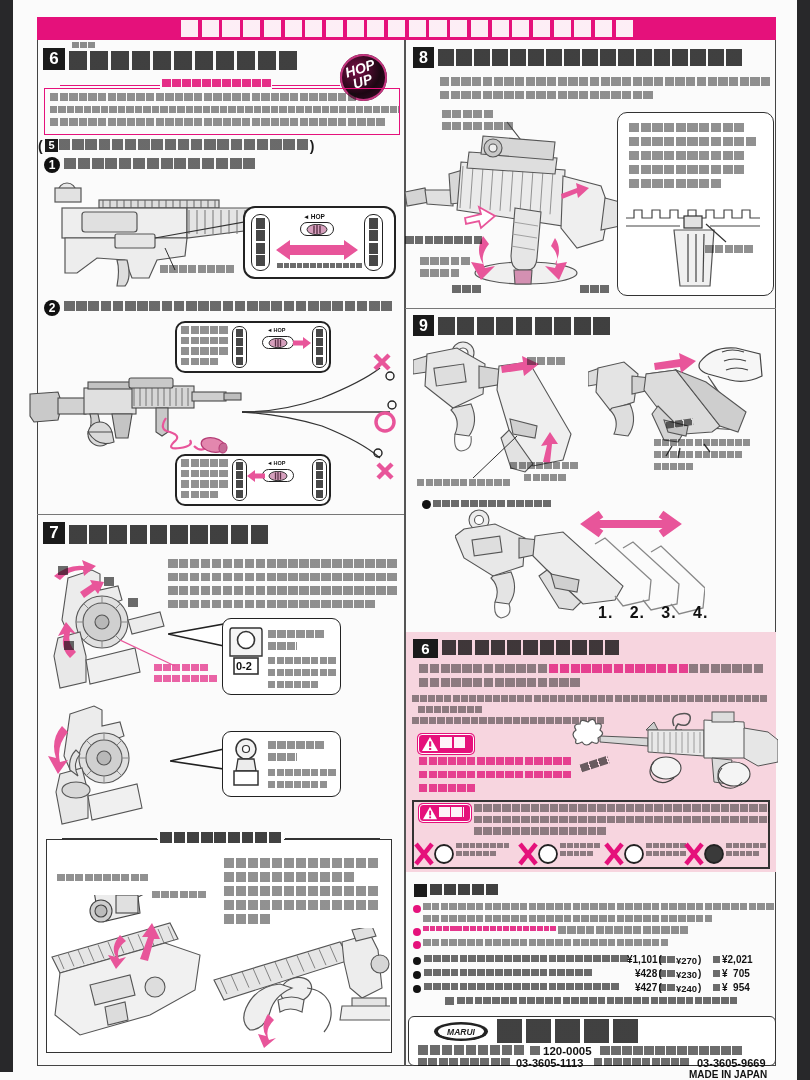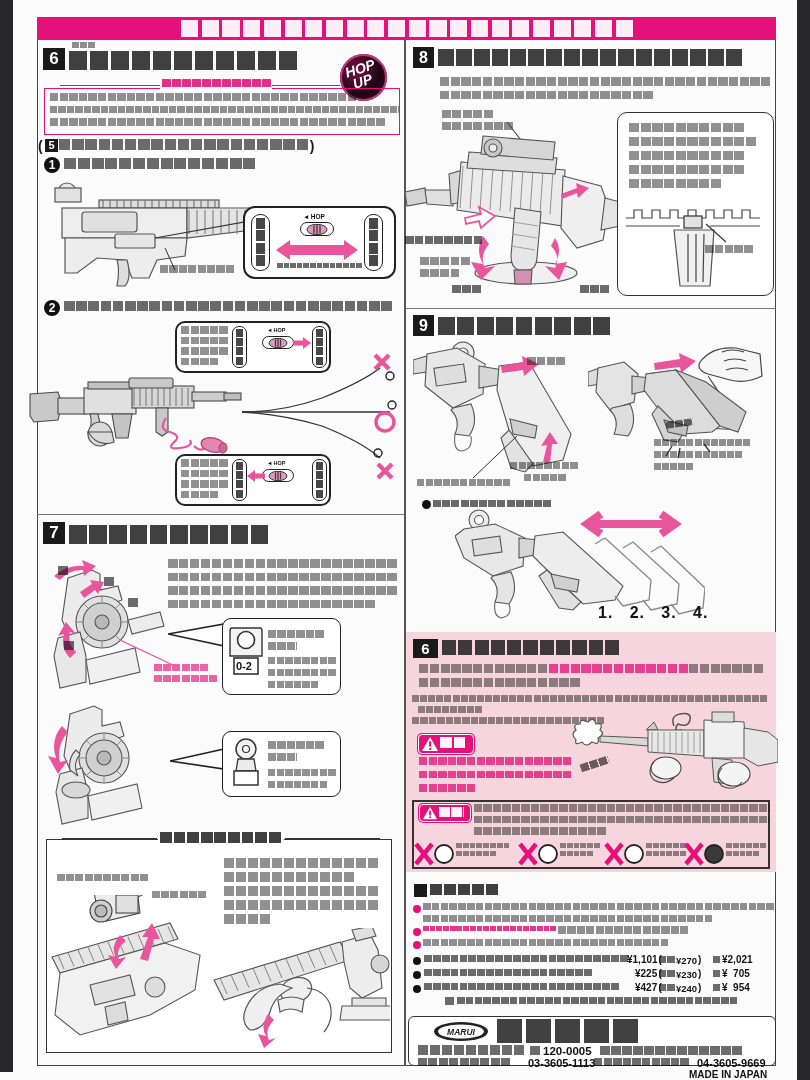--- a/index.html
+++ b/index.html
@@ -620,21 +620,21 @@
 <div style="position:absolute;left:627px;top:954px;font-size:10px;color:#111;font-weight:bold;white-space:nowrap;">¥1,101</div>
 <div style="position:absolute;left:659.0px;top:956.0px;width:16.8px;height:6.7px;background:repeating-linear-gradient(90deg,rgba(10,10,10,0.60) 0px,rgba(10,10,10,0.60) 7.31px,transparent 7.31px,transparent 8.40px);"></div>
 
 <div style="position:absolute;left:676px;top:954.5px;font-size:9.5px;color:#111;font-weight:bold;white-space:nowrap;">¥270</div>
 <div style="position:absolute;left:658.5px;top:954px;font-size:10px;color:#111;font-weight:bold;white-space:nowrap;">(</div>
 <div style="position:absolute;left:698px;top:954px;font-size:10px;color:#111;font-weight:bold;white-space:nowrap;">)</div>
 <div style="position:absolute;left:713.0px;top:956.0px;width:8.4px;height:6.7px;background:repeating-linear-gradient(90deg,rgba(10,10,10,0.60) 0px,rgba(10,10,10,0.60) 7.31px,transparent 7.31px,transparent 8.40px);"></div>
 <div style="position:absolute;left:722px;top:954px;font-size:10px;color:#111;font-weight:bold;white-space:nowrap;">¥2,021</div>
 <div class="abs" style="left:413px;top:971px;width:8px;height:8px;border-radius:50%;background:#111;"></div>
 <div style="position:absolute;left:424.0px;top:969.0px;width:169.1px;height:7.1px;background:repeating-linear-gradient(90deg,rgba(10,10,10,0.60) 0px,rgba(10,10,10,0.60) 7.74px,transparent 7.74px,transparent 8.90px);"></div>
-<div style="position:absolute;left:635px;top:968px;font-size:10px;color:#111;font-weight:bold;white-space:nowrap;">¥225</div>
+<div style="position:absolute;left:635px;top:968px;font-size:10px;color:#111;font-weight:bold;white-space:nowrap;">¥428</div>
 <div style="position:absolute;left:659.0px;top:970.0px;width:16.8px;height:6.7px;background:repeating-linear-gradient(90deg,rgba(10,10,10,0.60) 0px,rgba(10,10,10,0.60) 7.31px,transparent 7.31px,transparent 8.40px);"></div>
 <div style="position:absolute;left:676px;top:968.5px;font-size:9.5px;color:#111;font-weight:bold;white-space:nowrap;">¥230</div>
 <div style="position:absolute;left:658.5px;top:968px;font-size:10px;color:#111;font-weight:bold;white-space:nowrap;">(</div>
 <div style="position:absolute;left:698px;top:968px;font-size:10px;color:#111;font-weight:bold;white-space:nowrap;">)</div>
 <div style="position:absolute;left:713.0px;top:970.0px;width:8.4px;height:6.7px;background:repeating-linear-gradient(90deg,rgba(10,10,10,0.60) 0px,rgba(10,10,10,0.60) 7.31px,transparent 7.31px,transparent 8.40px);"></div>
 <div style="position:absolute;left:722px;top:968px;font-size:10px;color:#111;font-weight:bold;white-space:nowrap;">¥&nbsp;&nbsp;705</div>
 <div class="abs" style="left:413px;top:985px;width:8px;height:8px;border-radius:50%;background:#111;"></div>
 <div style="position:absolute;left:424.0px;top:983.0px;width:195.8px;height:7.1px;background:repeating-linear-gradient(90deg,rgba(10,10,10,0.60) 0px,rgba(10,10,10,0.60) 7.74px,transparent 7.74px,transparent 8.90px);"></div>
 <div style="position:absolute;left:635px;top:982px;font-size:10px;color:#111;font-weight:bold;white-space:nowrap;">¥427</div>
 <div style="position:absolute;left:659.0px;top:984.0px;width:16.8px;height:6.7px;background:repeating-linear-gradient(90deg,rgba(10,10,10,0.60) 0px,rgba(10,10,10,0.60) 7.31px,transparent 7.31px,transparent 8.40px);"></div>
@@ -651,15 +651,15 @@
 <ellipse cx="29" cy="10.5" rx="23" ry="7" fill="#fff"></ellipse>
 <text x="29" y="14" font-family="Liberation Sans" font-size="8.5" font-weight="bold" font-style="italic" text-anchor="middle" fill="#222">MARUI</text>
 </svg>
 <div style="position:absolute;left:497.0px;top:1019.0px;width:145.0px;height:23.8px;background:repeating-linear-gradient(90deg,rgba(5,5,5,0.76) 0px,rgba(5,5,5,0.76) 25.23px,transparent 25.23px,transparent 29.00px);"></div>
 <div style="position:absolute;left:418.0px;top:1045.0px;width:108.0px;height:9.6px;background:repeating-linear-gradient(90deg,rgba(10,10,10,0.60) 0px,rgba(10,10,10,0.60) 10.44px,transparent 10.44px,transparent 12.00px);"></div>
 
 <div style="position:absolute;left:530.0px;top:1046.0px;width:11.0px;height:8.8px;background:repeating-linear-gradient(90deg,rgba(10,10,10,0.60) 0px,rgba(10,10,10,0.60) 9.57px,transparent 9.57px,transparent 11.00px);"></div>
 <div style="position:absolute;left:543px;top:1045px;font-size:11.5px;color:#111;font-weight:bold;white-space:nowrap;">120-0005</div>
 <div style="position:absolute;left:600.0px;top:1046.0px;width:143.0px;height:8.8px;background:repeating-linear-gradient(90deg,rgba(10,10,10,0.60) 0px,rgba(10,10,10,0.60) 9.57px,transparent 9.57px,transparent 11.00px);"></div>
 <div style="position:absolute;left:418.0px;top:1058.0px;width:93.6px;height:8.3px;background:repeating-linear-gradient(90deg,rgba(10,10,10,0.60) 0px,rgba(10,10,10,0.60) 9.05px,transparent 9.05px,transparent 10.40px);"></div>
-<div style="position:absolute;left:528px;top:1057px;font-size:11px;color:#111;font-weight:bold;white-space:nowrap;">03-3605-1113</div>
+<div style="position:absolute;left:516px;top:1057px;font-size:11px;color:#111;font-weight:bold;white-space:nowrap;">03-3605-1113</div>
 <div style="position:absolute;left:594.0px;top:1058.0px;width:96.0px;height:7.7px;background:repeating-linear-gradient(90deg,rgba(10,10,10,0.60) 0px,rgba(10,10,10,0.60) 8.35px,transparent 8.35px,transparent 9.60px);"></div>
-<div style="position:absolute;left:697px;top:1057px;font-size:11px;color:#111;font-weight:bold;white-space:nowrap;">04-3605-9669</div>
+<div style="position:absolute;left:697px;top:1057px;font-size:11px;color:#111;font-weight:bold;white-space:nowrap;">03-3605-9669</div>
 <div style="position:absolute;left:689px;top:1069px;font-size:10px;color:#111;font-weight:bold;white-space:nowrap;">MADE IN JAPAN</div>
 </body></html>

